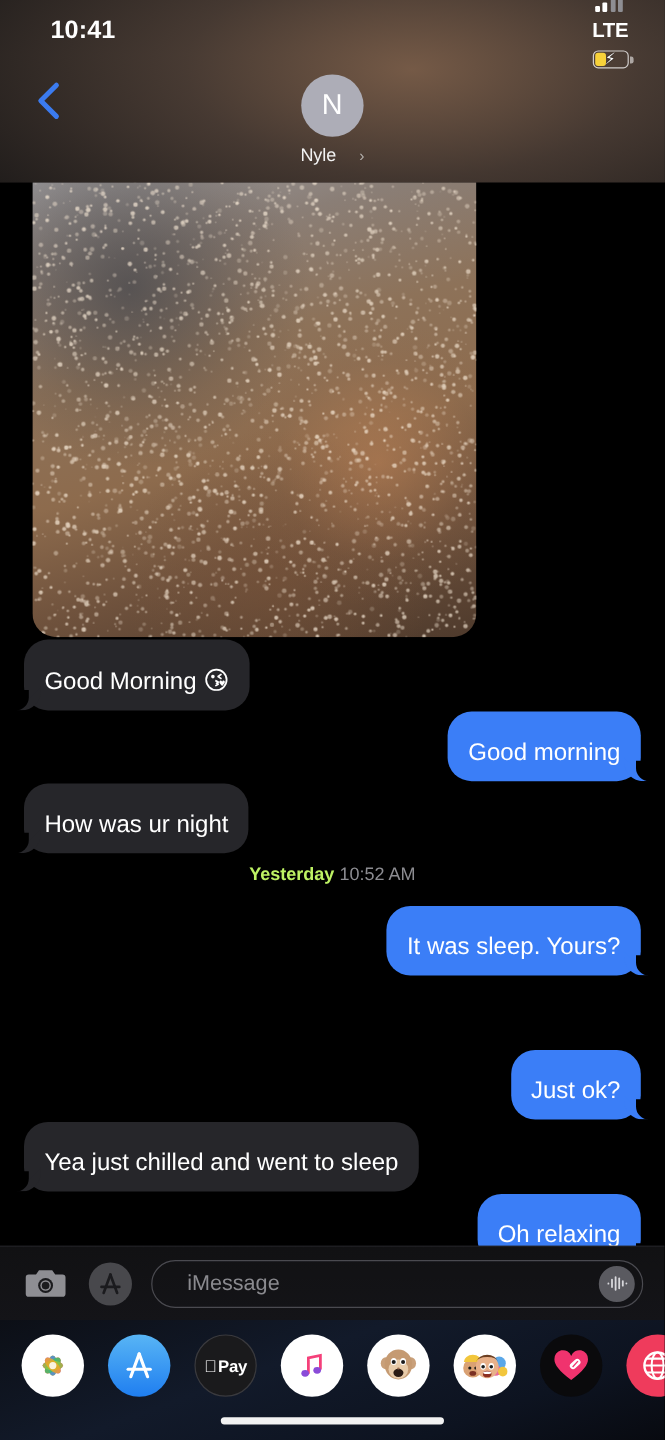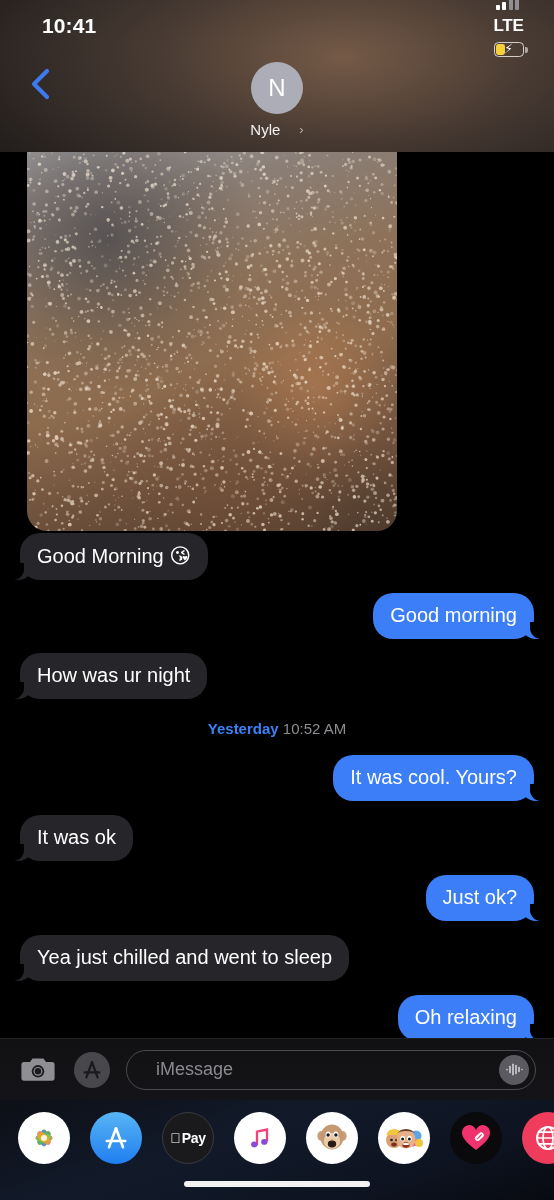--- a/index.html
+++ b/index.html
@@ -68,21 +68,21 @@
       radial-gradient(circle 170px at 55% 88%, rgba(120,82,56,0.5) 0%, transparent 75%),
       linear-gradient(165deg, #9a9a9e 0%, #8a7e76 18%, #8d7259 38%, #8d6b4d 58%, #6e513c 78%, #4e3a2c 100%);
   }
   .photo .spk { position:absolute; inset:0; }
 
   
   .row { position:absolute; display:flex; width:554px; }
   .row.in  { left:0; justify-content:flex-start; padding-left:20px; }
   .row.out { left:0; justify-content:flex-end; padding-right:20px; }
   .bub {
-    position:relative; max-width:400px; padding:10px 17px 11px 17px;
+    position:relative; max-width:400px; padding:22px 17px 11px 17px;
     border-radius:20px; font-size:20px; line-height:25px; color:#fff;
     white-space:nowrap;
   }
   .bub.in  { background:#26262a; }
   .bub.out { background:#3b7ef7; }
   
   .bub.in:before {
     content:""; position:absolute; left:-6px; bottom:0; width:20px; height:20px;
     background:#26262a;
     border-bottom-right-radius:16px;
@@ -100,21 +100,21 @@
     clip-path:polygon(0% 100%, 100% 100%, 0% 0%);
   }
   .bub.out:after {
     content:""; position:absolute; right:-7px; bottom:0; width:11px; height:17px;
     background:#000; border-bottom-left-radius:11px;
   }
   .emoji { font-size:21px; }
 
   .tstamp { position:absolute; width:554px; text-align:center;
             color:#8c8c91; font-size:15px; }
-  .tstamp b { color:#3b82f6; font-weight:bold; }
+  .tstamp b { color:#bef264; font-weight:bold; }
 
   
   .inputbar {
     position:absolute; left:0; bottom:100px; width:554px; height:62px;
     background:linear-gradient(180deg,#111113 0%, #141418 100%);
     display:flex; align-items:center; gap:14px; padding:0 18px;
     border-top:0.5px solid rgba(255,255,255,0.06);
     z-index:25;
   }
   .iconbtn { width:40px; height:40px; display:flex; align-items:center;
@@ -2768,26 +2768,23 @@
     <div class="row in" style="top:653px;">
       <div class="bub in">How was ur night</div>
     </div>
 
     <div class="tstamp" style="top:720px;">
       <b>Yesterday</b>
       <span>10:52 AM</span>
     </div>
 
     <div class="row out" style="top:755px;">
-      <div class="bub out">It was cool. Yours?</div>
+      <div class="bub out">It was sleep. Yours?</div>
     </div>
 
-    <div class="row in" style="top:815px;">
-      <div class="bub in">It was ok</div>
-    </div>
 
     <div class="row out" style="top:875px;">
       <div class="bub out">Just ok?</div>
     </div>
 
     <div class="row in" style="top:935px;">
       <div class="bub in">Yea just chilled and went to sleep</div>
     </div>
 
     <div class="row out" style="top:995px;">

